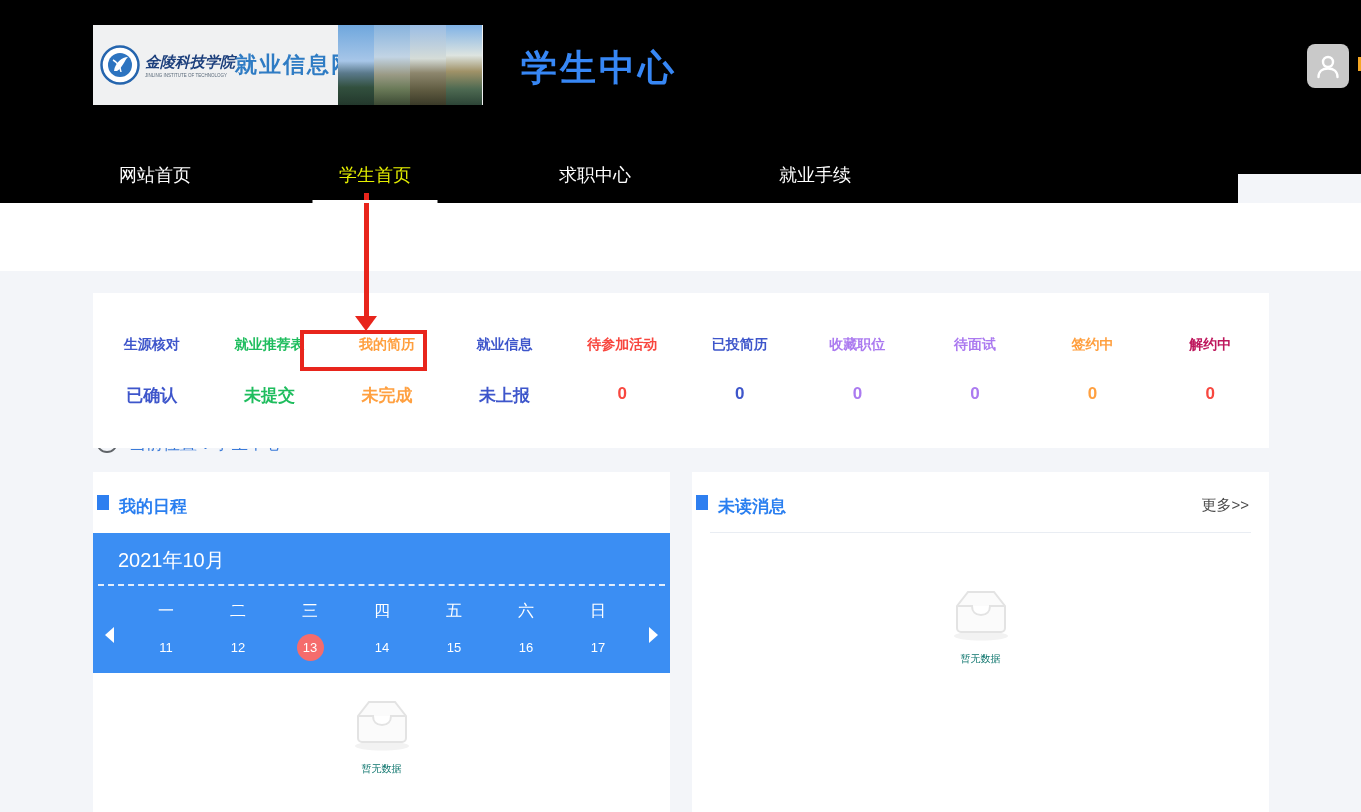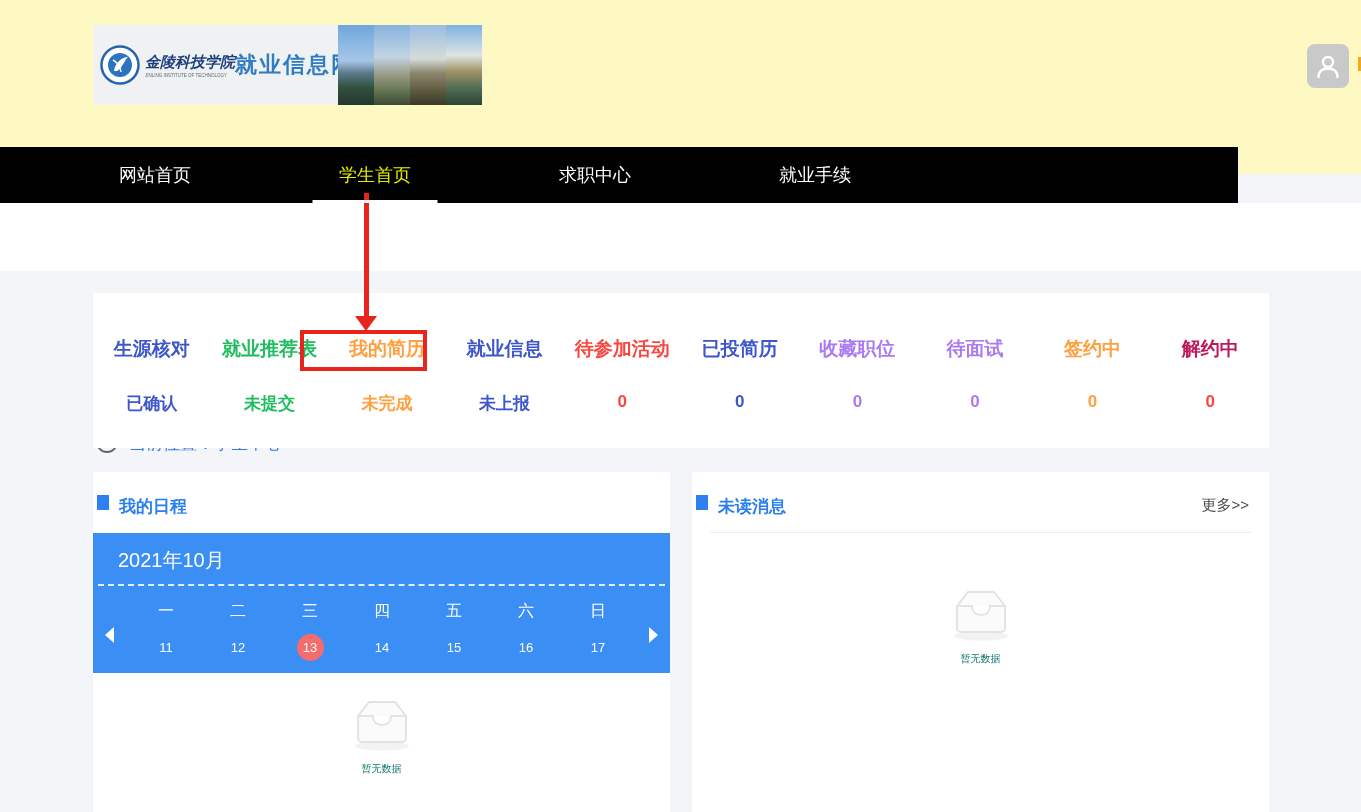--- a/index.html
+++ b/index.html
@@ -3,21 +3,21 @@
 <meta charset="utf-8">
 <style>
   * { margin:0; padding:0; box-sizing:border-box; }
   html,body { width:1361px; height:812px; overflow:hidden; }
   body {
     font-family:"Liberation Sans","DejaVu Sans",sans-serif;
     background:#f3f5f9;
     position:relative;
   }
   
-  .header { position:absolute; left:0; top:0; width:1361px; height:174px; background:#fef9c3; }
+  .header { position:absolute; left:0; top:0; width:1361px; height:174px; background:#000000; }
   .logo-box {
     position:absolute; left:93px; top:25px; width:390px; height:80px;
     background:#f0f1f2; display:flex; align-items:center;
   }
   .emblem { width:40px; height:40px; margin-left:7px; flex:0 0 auto; }
   .school-names { margin-left:5px; width:88px; flex:0 0 auto; }
   .school-cn { font-family:"Liberation Serif","DejaVu Serif",serif; font-weight:bold; font-style:italic; font-size:15px; color:#1c3f7c; white-space:nowrap; }
   .school-en { font-size:5px; color:#5a6a7a; letter-spacing:0; white-space:nowrap; transform:scale(.9); transform-origin:left top; }
   .site-name { font-size:22px; font-weight:bold; color:#2f7cc4; letter-spacing:2px; white-space:nowrap; margin-left:2px; flex:0 0 auto; }
   .photo-strip { position:absolute; right:1px; top:0; width:144px; height:80px; display:flex; }
@@ -50,21 +50,21 @@
   .breadcrumb-bar { position:absolute; left:0; top:203px; width:1361px; height:68px; background:#ffffff; }
   .compass { position:absolute; left:95px; top:227px; }
   .crumb-text { position:absolute; left:129px; top:229px; font-size:17px; color:#3a7ad8; }
 
   
   .status-card {
     position:absolute; left:93px; top:293px; width:1176px; height:155px;
     background:#ffffff; display:flex;
   }
   .status-item { flex:1; text-align:center; cursor:pointer; }
-  .status-title { margin-top:43px; font-size:19px; font-weight:bold; white-space:nowrap; }
+  .status-title { margin-top:43px; font-size:14px; font-weight:bold; white-space:nowrap; }
   .status-value { margin-top:30px; font-size:17px; font-weight:bold; }
 
   
   .anno-line { position:absolute; left:364px; top:193px; width:5px; height:124px; background:#e8251c; z-index:20; }
   .anno-head {
     position:absolute; left:355px; top:316px; width:0; height:0; z-index:20;
     border-left:11px solid transparent; border-right:11px solid transparent; border-top:15px solid #e8251c;
   }
   .anno-box {
     position:absolute; left:300px; top:330px; width:127px; height:41px;
@@ -120,20 +120,21 @@
       <div class="school-en">JINLING INSTITUTE OF TECHNOLOGY</div>
     </div>
     <div class="site-name">就业信息网</div>
     <div class="photo-strip">
       <div class="ph1"></div>
       <div class="ph2"></div>
       <div class="ph3"></div>
       <div class="ph4"></div>
     </div>
   </div>
+  <div class="page-title">学生中心</div>
   <div class="avatar">
     <svg width="28" height="30" viewBox="0 0 28 30">
       <circle cx="14" cy="11" r="5" fill="none" stroke="#ffffff" stroke-width="2.4"></circle>
       <path d="M4.5 26 C4.5 20.5 8.5 17.5 14 17.5 C19.5 17.5 23.5 20.5 23.5 26" fill="none" stroke="#ffffff" stroke-width="2.4" stroke-linecap="round"></path>
     </svg>
   </div>
   <div class="edge-marker"></div>
 </div>
 
 <div class="nav">

